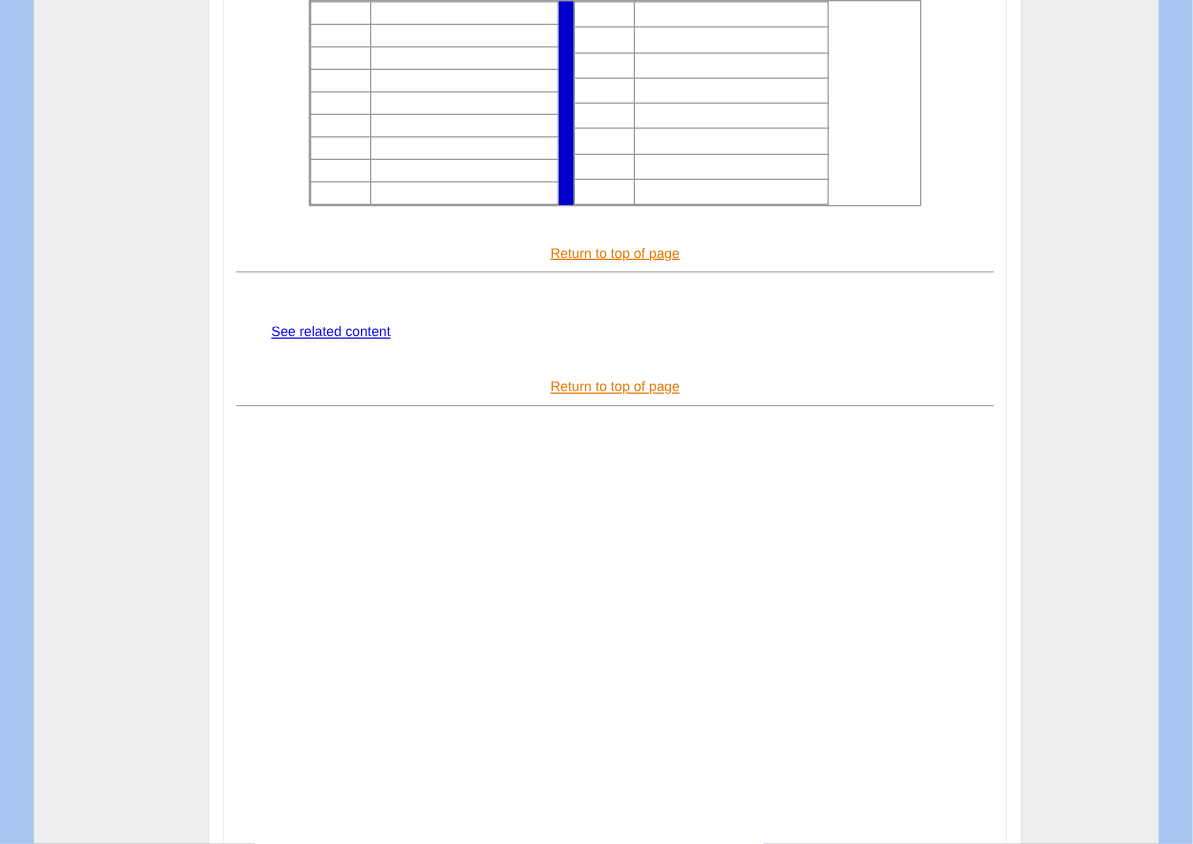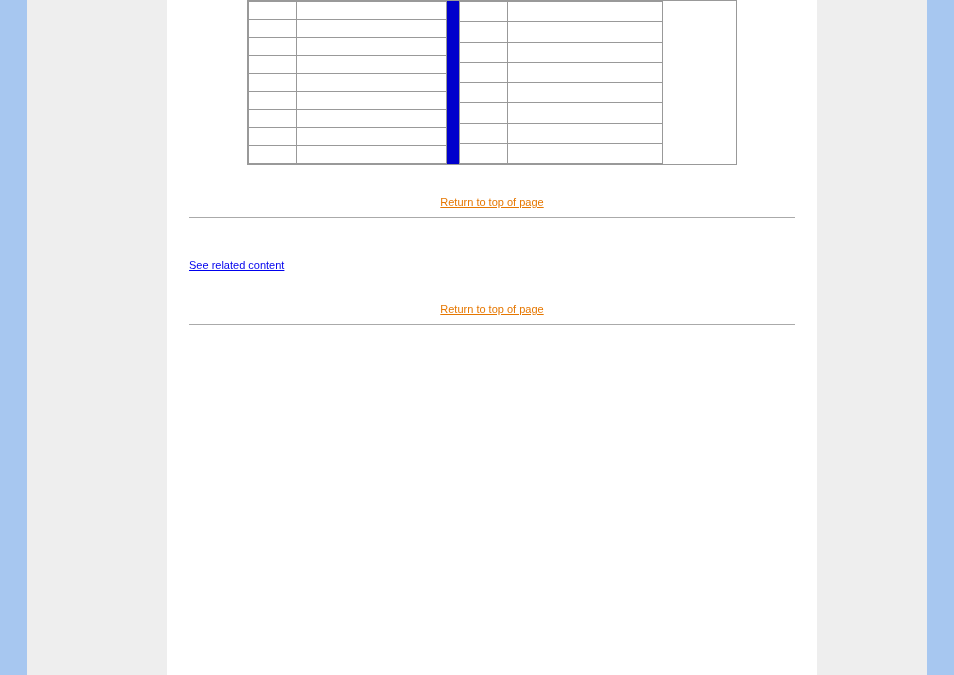--- a/index.html
+++ b/index.html
@@ -71,20 +71,21 @@
     border-top: 1px solid #aaa;
     margin: 6px 0 28px 0;
   }
   .body-link {
     margin: 40px 0 30px 0;
   }
   .body-link a {
     color: #0000ee;
     text-decoration: underline;
     font-size: 11px;
+    margin-left: 28px;
   }
 </style>
 </head>
 <body>
 
 <div class="outer-frame">
   <div class="page-wrap">
     <div class="side-col"></div>
     <div class="gutter"></div>
 

